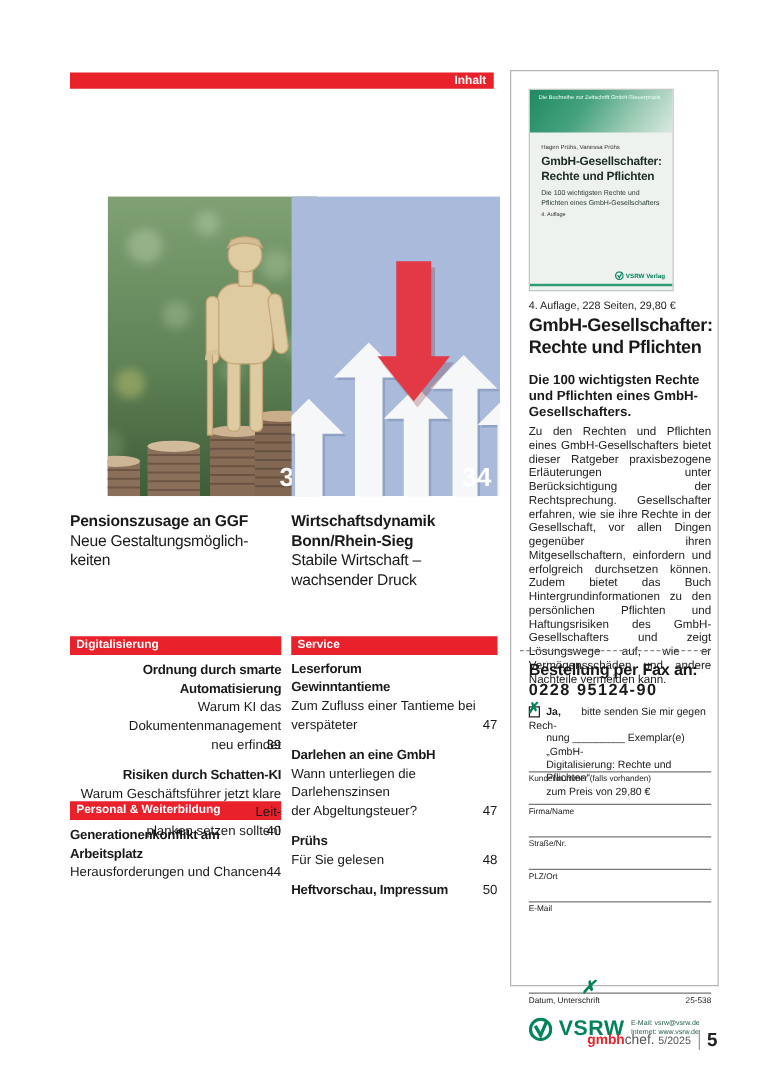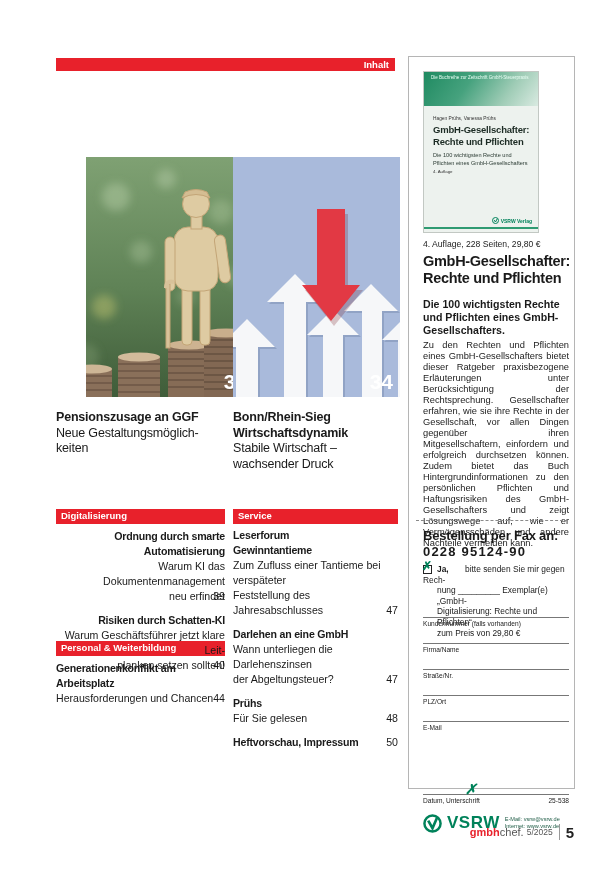--- a/index.html
+++ b/index.html
@@ -197,22 +197,22 @@
       <text x="160" y="232" text-anchor="end" font-family="Liberation Sans, sans-serif" font-size="21" font-weight="bold" fill="#ffffff">34</text>
     </svg>
   </div>
 
   <div class="caption one">
     <span class="t">Pensionszusage an GGF</span>
     <span class="s">Neue Gestaltungsmöglich-</span>
     <span class="s">keiten</span>
   </div>
   <div class="caption two">
+    <span class="t">Wirtschaftsdynamik</span>
     <span class="t">Bonn/Rhein-Sieg</span>
-    <span class="t">Wirtschaftsdynamik</span>
     <span class="s">Stabile Wirtschaft –</span>
     <span class="s">wachsender Druck</span>
   </div>
 
   <div class="sec-bar sec-digital">Digitalisierung</div>
   <div class="sec-bar sec-personal">Personal &amp; Weiterbildung</div>
   <div class="sec-bar sec-service">Service</div>
 
   <div class="articles dig">
     <div class="article">
@@ -235,21 +235,20 @@
       <span class="d">Herausforderungen und Chancen</span>
       <span class="pg">44</span>
     </div>
   </div>
 
   <div class="articles ser">
     <div class="article">
       <span class="t">Leserforum</span>
       <span class="t">Gewinntantieme</span>
       <span class="d">Zum Zufluss einer Tantieme bei verspäteter</span>
-      <span class="d">Feststellung des Jahresabschlusses</span>
       <span class="pg">47</span>
     </div>
     <div class="article">
       <span class="t">Darlehen an eine GmbH</span>
       <span class="d">Wann unterliegen die Darlehenszinsen</span>
       <span class="d">der Abgeltungsteuer?</span>
       <span class="pg">47</span>
     </div>
     <div class="article">
       <span class="t">Prühs</span>

